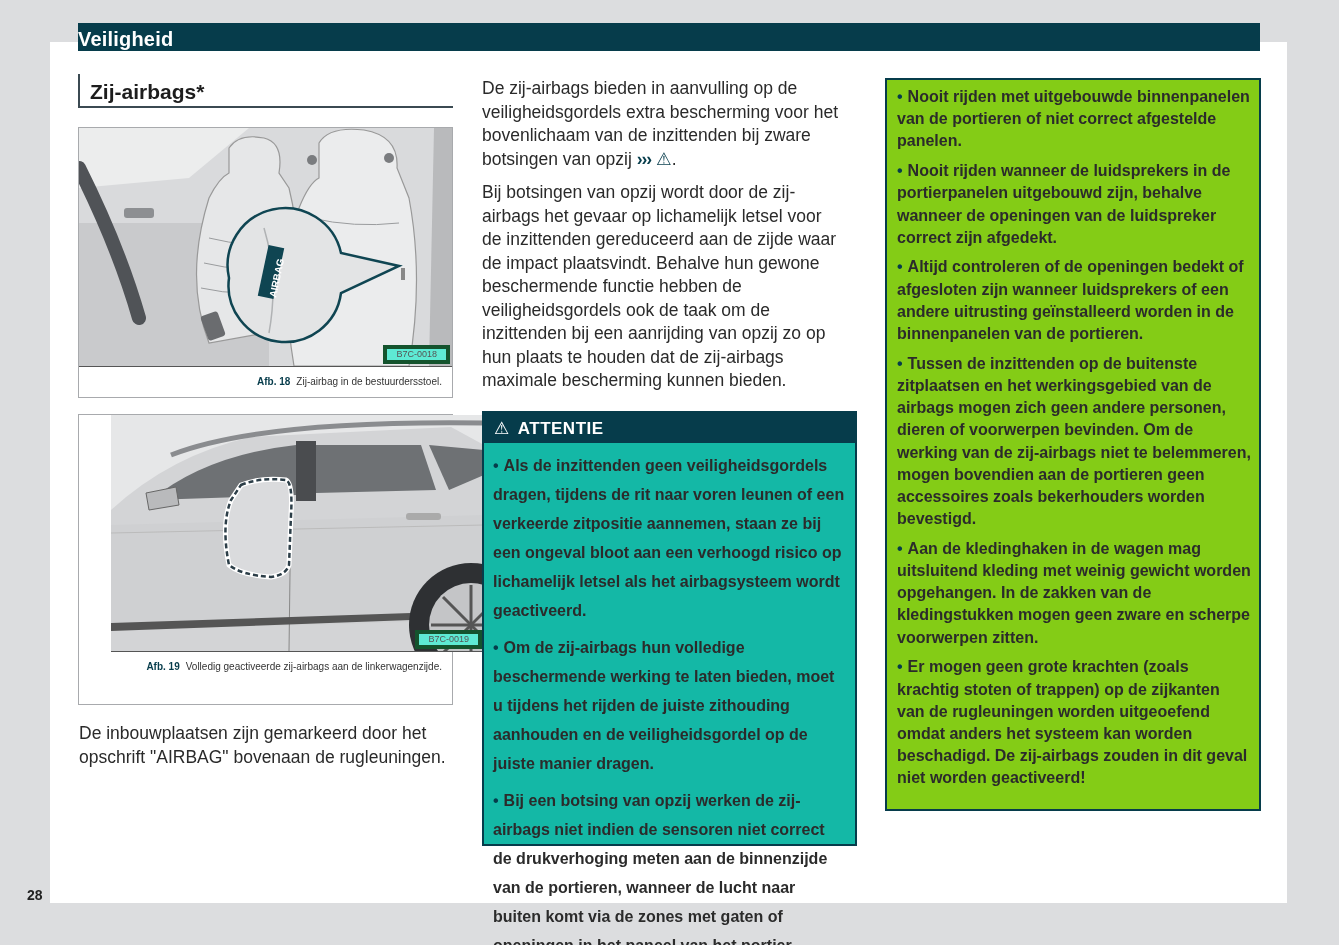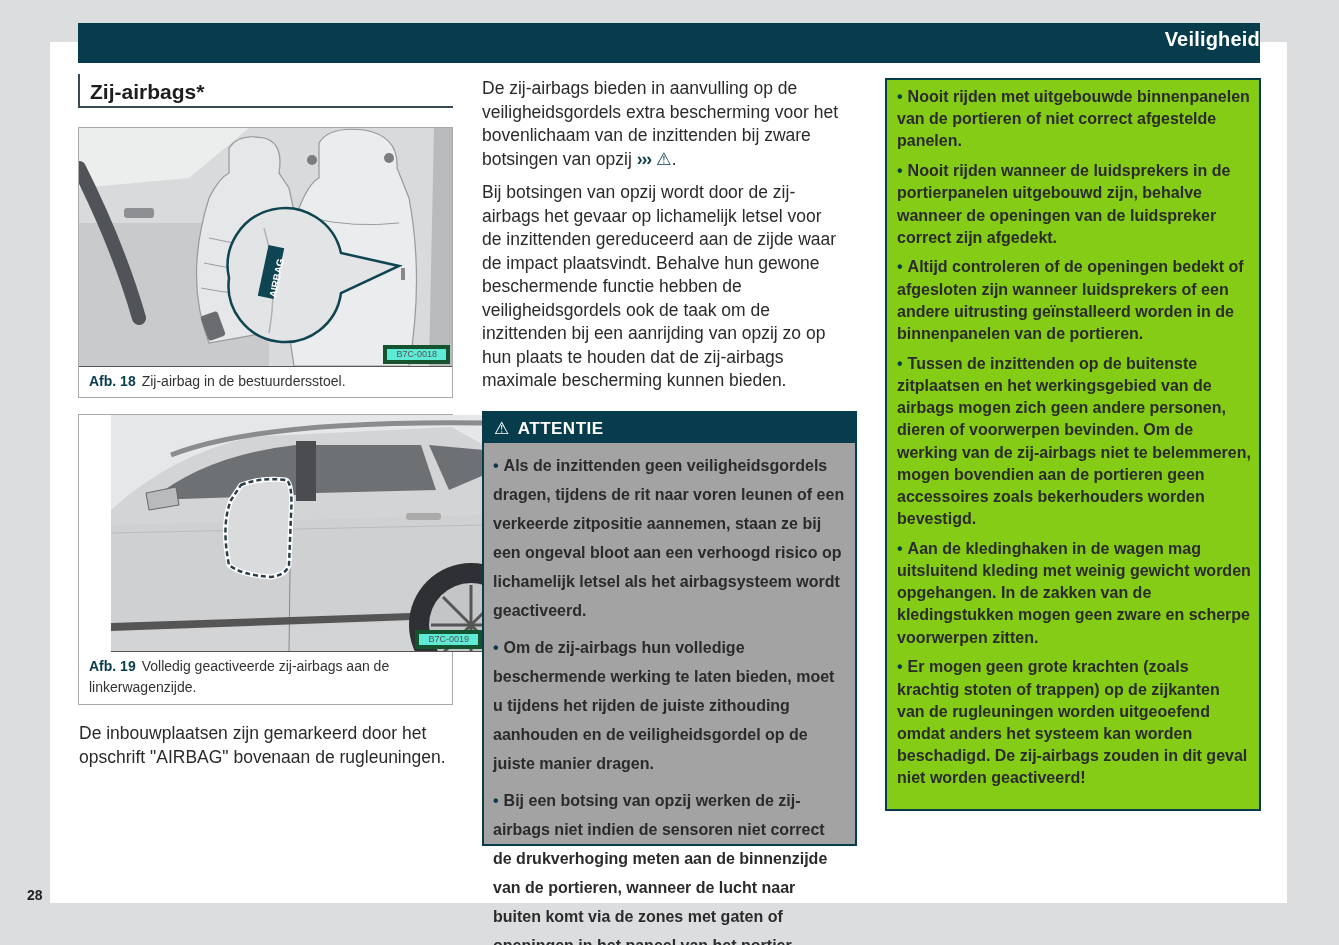--- a/index.html
+++ b/index.html
@@ -4,56 +4,56 @@
 <style>
   html, body { margin:0; padding:0; }
   body {
     width:1339px; height:945px; position:relative; overflow:hidden;
     background:#dcdddf;
     font-family:"Liberation Sans","DejaVu Sans",sans-serif;
     color:#222;
   }
   .paper { position:absolute; left:50px; top:42px; width:1237px; height:861px; background:#ffffff; }
   .header-bar {
-    position:absolute; left:78px; top:23px; width:1182px; height:40px;
-    background:#063c4b; color:#ffffff; text-align:right;
+    position:absolute; left:78px; top:23px; width:1182px; height:28px;
+    background:#063c4b; color:#ffffff; text-align:left;
     font-size:20px; line-height:32px; font-weight:bold; letter-spacing:0.2px;
   }
   .page-number { position:absolute; left:27px; top:887px; font-size:14px; font-weight:bold; color:#222; }
 
   
   .section-title {
     position:absolute; left:78px; top:74px; width:375px; height:34px;
     border-left:2px solid #3b4a52; border-bottom:2px solid #3b4a52; box-sizing:border-box;
     padding-left:10px; font-size:21px; font-weight:bold; line-height:36px; color:#1d1d1d;
   }
   .figure { position:absolute; left:78px; width:375px; border:1px solid #a8aaad; box-sizing:border-box; background:#fff; }
   .figure .img { position:relative; width:373px; border-bottom:1px solid #555; overflow:hidden; background:#e9eaeb; }
   .figure .code {
     position:absolute; right:2px; bottom:2px; background:#5eead4; color:#555;
     font-size:9px; padding:0 9px; line-height:11px; border:4px solid #14532d;
   }
-  .figure .caption { padding:4px 10px 6px 10px; font-size:14px; line-height:21px; color:#333; }
+  .figure .caption { padding:4px 10px 6px 10px; font-size:10px; line-height:21px; color:#333;text-align:right; }
   .figure .caption .afb { font-weight:bold; color:#063c4b; margin-right:6px; }
   .fig18 { top:127px; height:271px; }
   .fig18 .img { height:238px; }
   .fig19 { top:414px; height:291px; }
   .fig19 .img { height:236px;margin-left:32px; }
 
   .body-text { font-size:17.5px; line-height:23.5px; color:#2a2a2a; }
   .body-text p { margin:0 12px 10px 0; }
   .col1-text { position:absolute; left:79px; top:722px; width:380px; }
   .col2-text { position:absolute; left:482px; top:77px; width:375px; }
   .ref { font-weight:bold; color:#063c4b; }
   .arrows { font-weight:bold; letter-spacing:-1px; }
 
   
   .warn-box {
     position:absolute; left:482px; top:411px; width:375px; height:435px;
-    border:2px solid #063c4b; box-sizing:border-box; background:#a3a3a3;
+    border:2px solid #063c4b; box-sizing:border-box; background:#14b8a6;
   }
   .warn-head {
     height:30px; background:#063c4b; color:#fff; font-weight:bold;
     font-size:17px; line-height:31px; padding-left:10px; letter-spacing:0.5px;
   }
   .warn-head .tri { display:inline-block; margin-right:8px; font-size:17px; font-weight:normal; }
   .warn-list { padding:8px 8px 0 9px; }
   .warn-item { font-size:16px; line-height:29px; font-weight:bold; color:#2b2b2b; margin-bottom:8px; }
   .warn-item .dot { color:#063c4b; margin-right:5px; }
 

